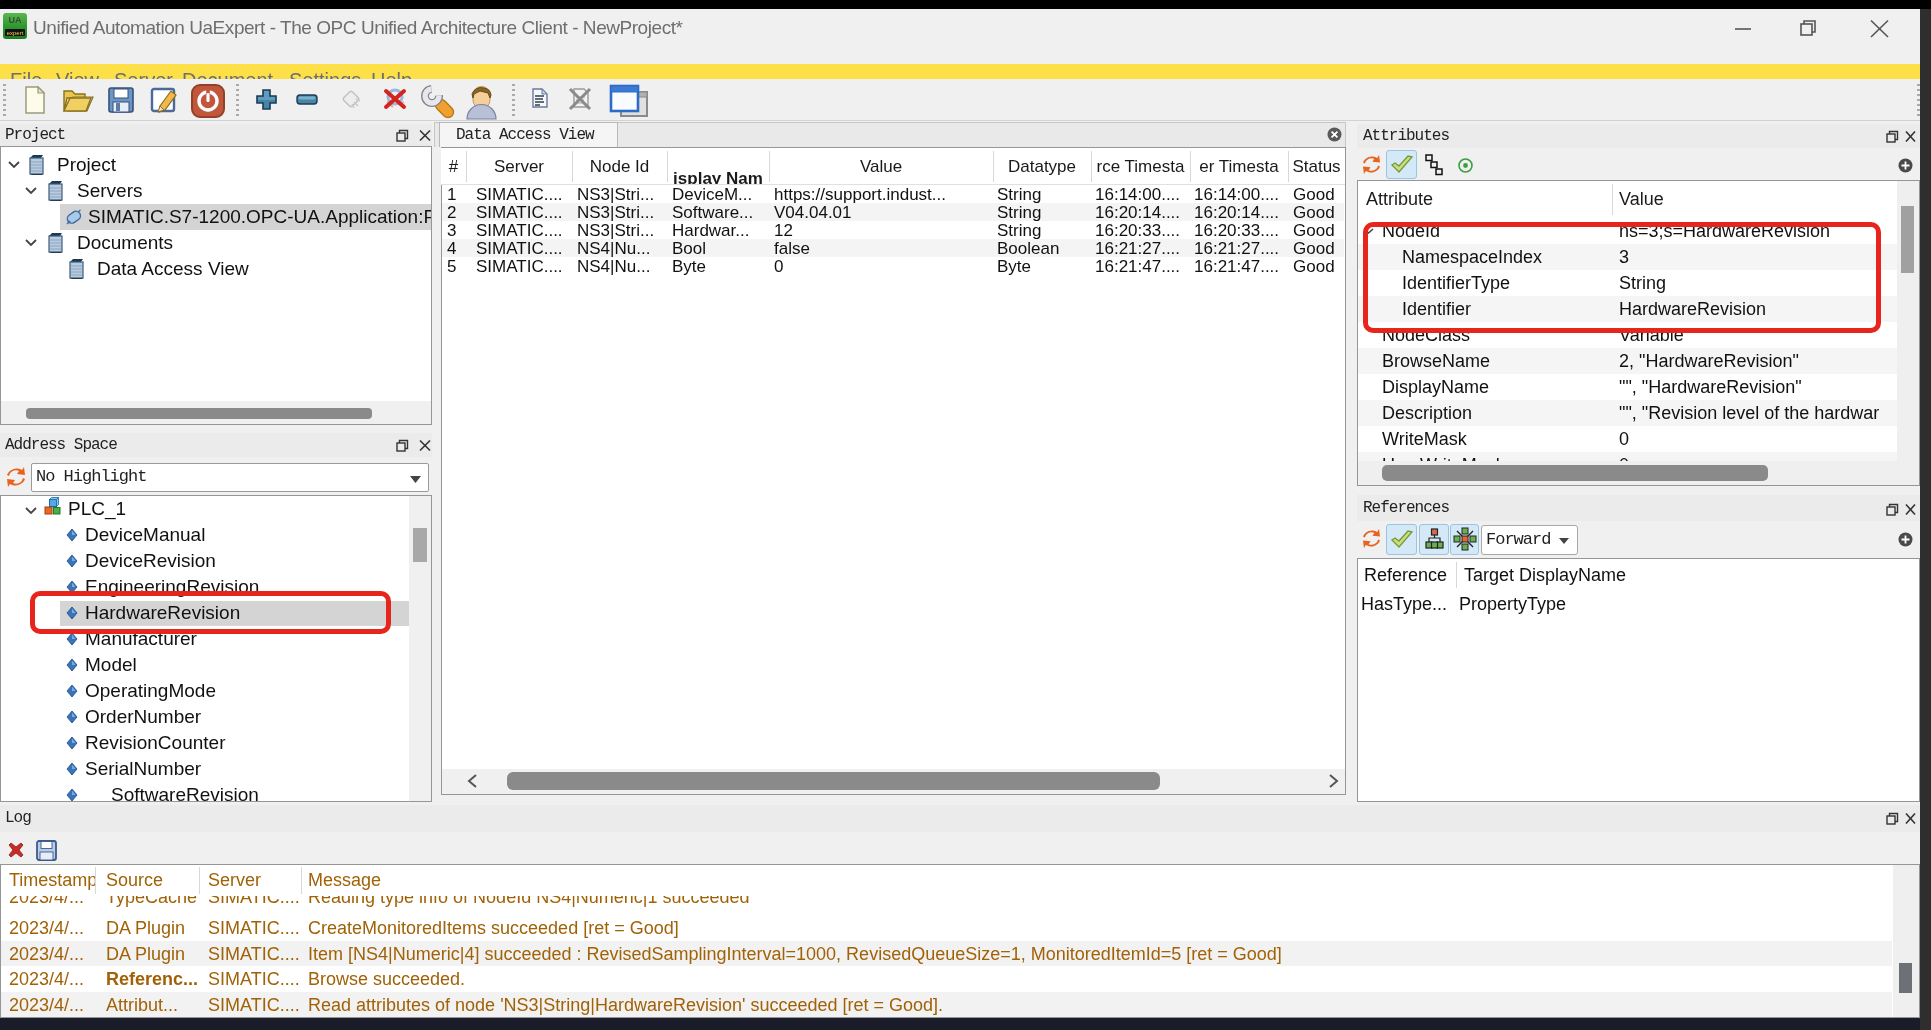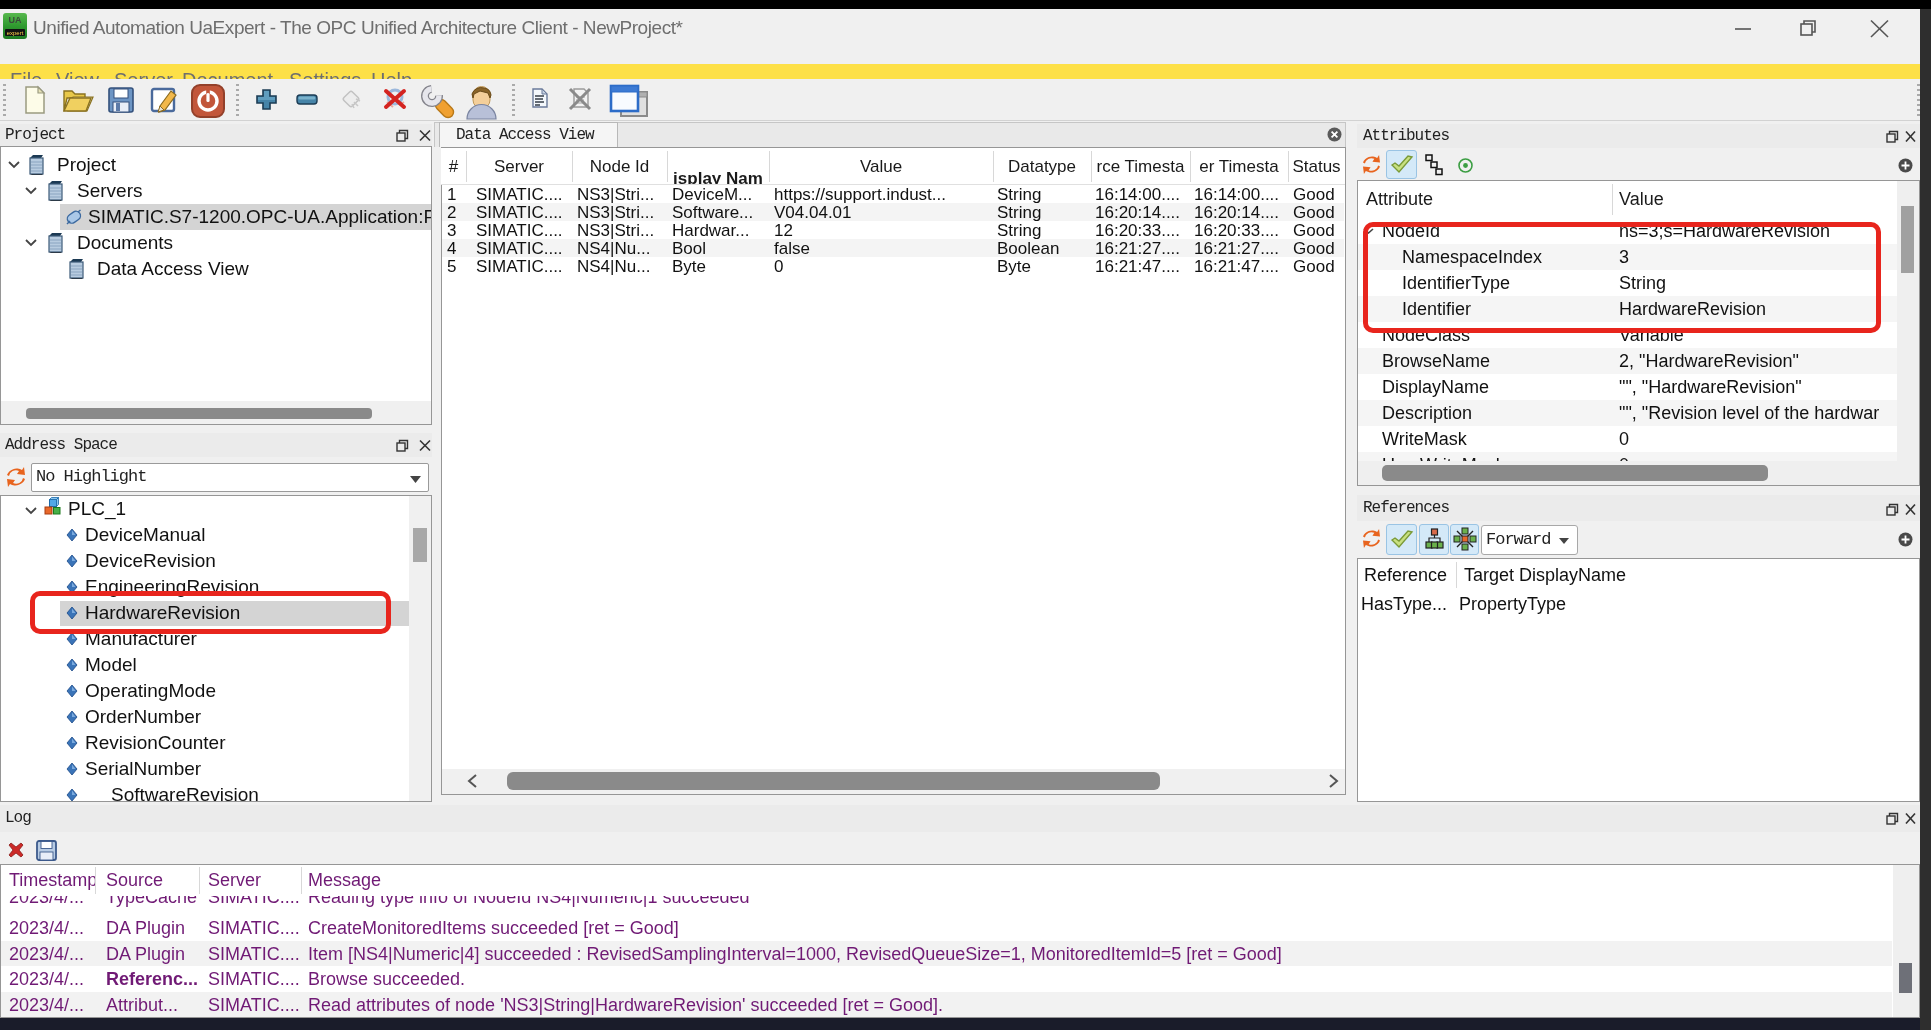--- a/index.html
+++ b/index.html
@@ -583,21 +583,21 @@
 
 <svg class="abs" style="left:8px;top:842px;" width="16" height="16" viewBox="0 0 16 16">
  <path d="M3 1 L8 5 L13 1 L15 3 L11 8 L15 13 L13 15 L8 11 L3 15 L1 13 L5 8 L1 3 Z" fill="#cc2a28" stroke="#8a1a18" stroke-width="0.8"></path>
 </svg>
 <svg class="abs" style="left:36px;top:840px;" width="21" height="21" viewBox="0 0 21 21">
  <rect x="1" y="1" width="19" height="19" rx="2" fill="#b8cce4" stroke="#3c5a8c" stroke-width="1.8"></rect>
  <rect x="5" y="1.5" width="11" height="7" fill="#fff" stroke="#3c5a8c" stroke-width="0.9"></rect>
  <rect x="4" y="12" width="13" height="8" fill="#e8eef8" stroke="#3c5a8c" stroke-width="0.9"></rect>
 </svg>
 <div class="panel" style="left:0;top:864px;width:1920px;height:154px;"></div>
-<div class="abs" style="left:1px;top:865px;width:1891px;height:152px;overflow:hidden;font-size:18px;color:#701a75;">
+<div class="abs" style="left:1px;top:865px;width:1891px;height:152px;overflow:hidden;font-size:18px;color:#a16207;">
  <div class="abs" style="left:0;top:19.0px;width:1891px;height:25.7px;background:#fff;"></div>
  <div class="abs" style="left:8px;top:19.0px;height:26px;line-height:26px;white-space:nowrap;">2023/4/...</div>
  <div class="abs" style="left:105px;top:19.0px;height:26px;line-height:26px;white-space:nowrap;">TypeCache</div>
  <div class="abs" style="left:207px;top:19.0px;height:26px;line-height:26px;white-space:nowrap;">SIMATIC....</div>
  <div class="abs" style="left:307px;top:19.0px;height:26px;line-height:26px;white-space:nowrap;">Reading type info of NodeId NS4|Numeric|1 succeeded</div>
  <div class="abs" style="left:0;top:49.9px;width:1891px;height:25.7px;background:#fff;"></div>
  <div class="abs" style="left:8px;top:49.9px;height:26px;line-height:26px;white-space:nowrap;">2023/4/...</div>
  <div class="abs" style="left:105px;top:49.9px;height:26px;line-height:26px;white-space:nowrap;">DA Plugin</div>
  <div class="abs" style="left:207px;top:49.9px;height:26px;line-height:26px;white-space:nowrap;">SIMATIC....</div>
  <div class="abs" style="left:307px;top:49.9px;height:26px;line-height:26px;white-space:nowrap;">CreateMonitoredItems succeeded [ret = Good]</div>

